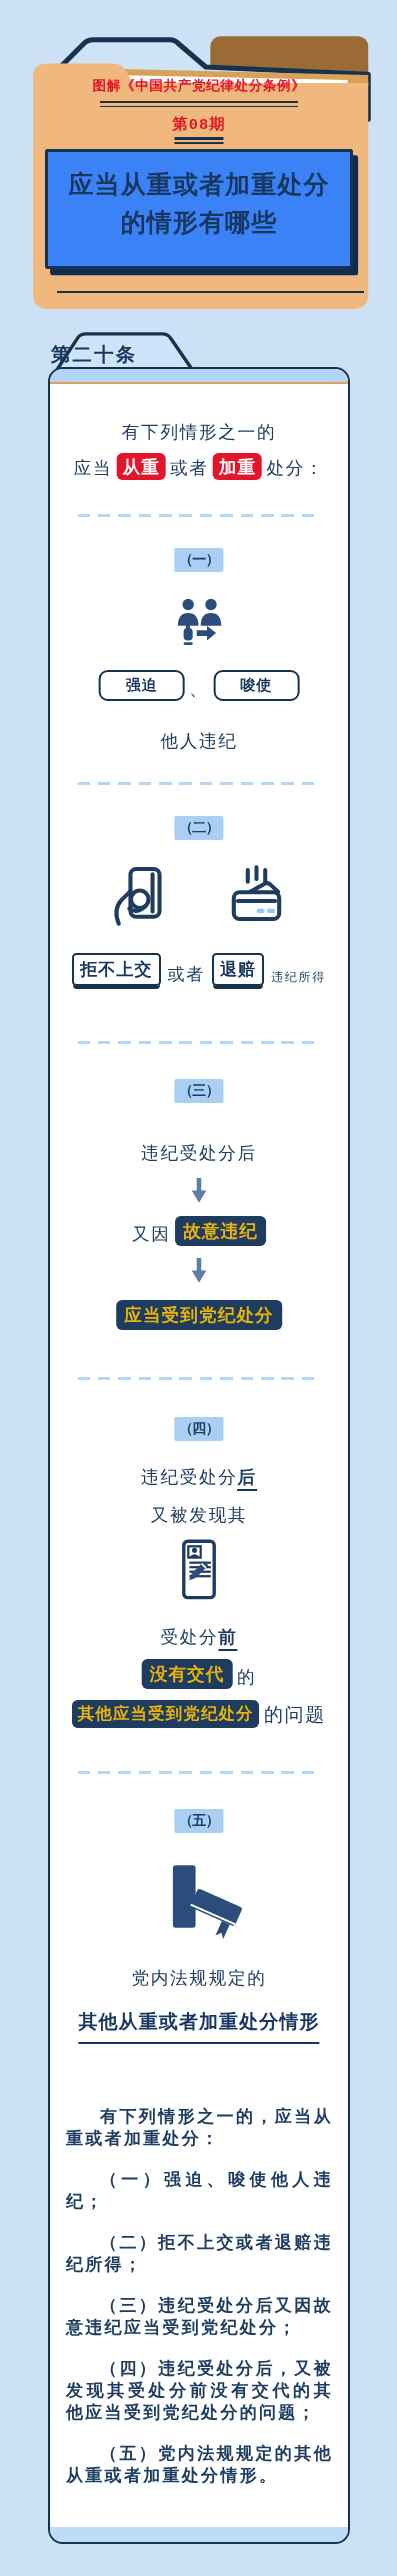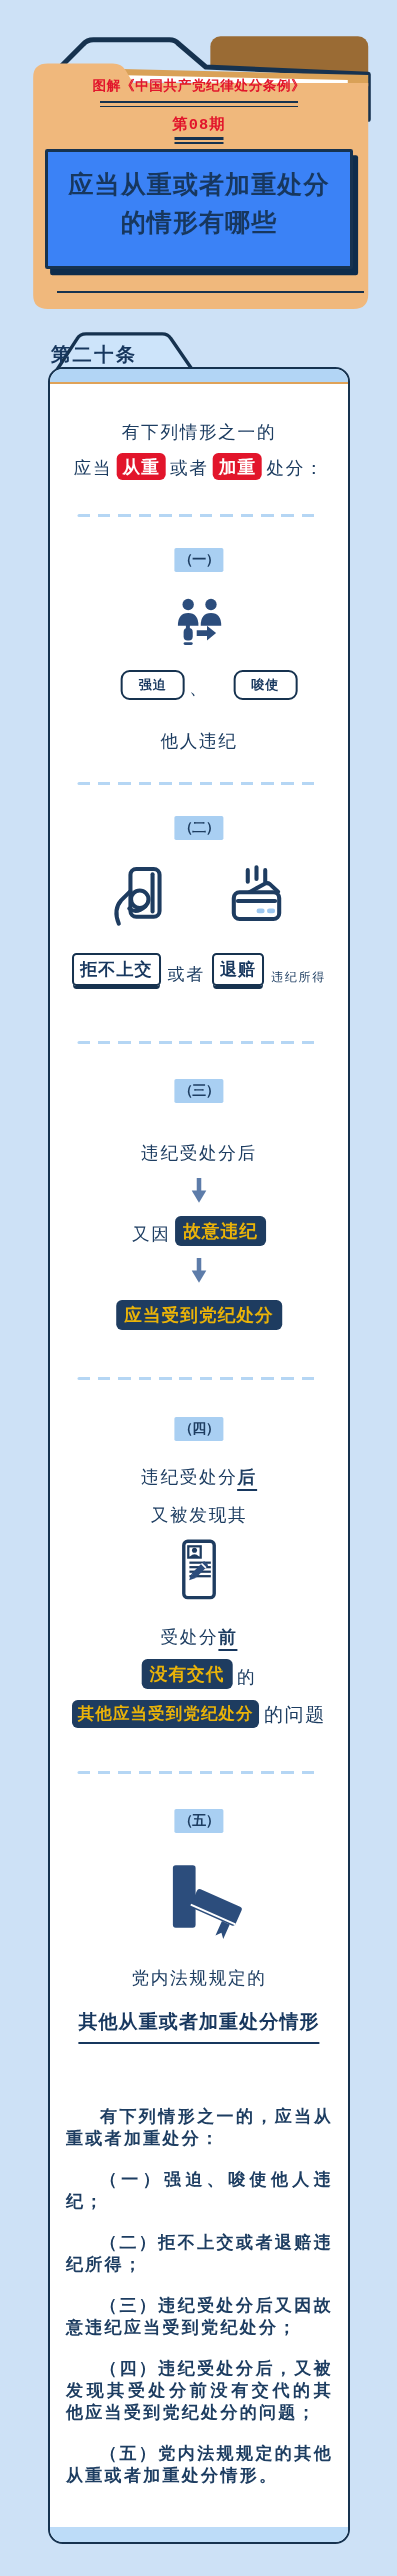--- a/index.html
+++ b/index.html
@@ -41,22 +41,22 @@
 
   .t31{font-size:17.6px;letter-spacing:1.7px;color:#1d3d61;}
   .row{display:flex;align-items:flex-end;justify-content:center;gap:4.5px;white-space:nowrap;}
 
   .badge-red{background:#e2152b;color:#fff;font-weight:bold;border-radius:5.7px;
              padding:1.7px 5.7px;letter-spacing:1.1px;}
   .badge-dark{background:#1e3c60;color:#eab308;font-weight:bold;border-radius:5.7px;
               padding:2.8px 8px;font-size:17.6px;letter-spacing:1.1px;}
   .badge-num{background:#a9cff2;color:#1d3d61;font-weight:bold;border-radius:1.7px;
              padding:2.8px 4.5px;font-size:14px;letter-spacing:-0.6px;}
-  .box-bracket{border:2.3px solid #16324f;border-radius:9px;padding:4px 16px;
-               font-size:13px;font-weight:900;color:#17375e;letter-spacing:1.1px;margin-left:20px;}
+  .box-bracket{border:2.3px solid #16324f;border-radius:9px;padding:4px 25px;
+               font-size:15px;font-weight:900;color:#17375e;letter-spacing:1.1px;}
   .box-rect{border:2.3px solid #16324f;border-radius:4.5px;padding:2.8px 6.2px;
             font-size:17px;font-weight:900;color:#17375e;letter-spacing:1.1px;
             box-shadow:0 4px 0 -1.1px #16324f;}
   .dashed{width:243px;height:3.4px;border-radius:1.7px;
           background:repeating-linear-gradient(90deg,#b5d6f4 0 12.5px,transparent 12.5px 20.4px);}
   .em-under{font-weight:900;border-bottom:2.8px solid #17375e;padding-bottom:1.1px;}
   .big-under{font-size:19px;font-weight:900;letter-spacing:1.1px;color:#17375e;
              border-bottom:2.3px solid #17375e;padding-bottom:7.4px;}
 
   .summary{top:1738px;left:16px;width:267px;}

